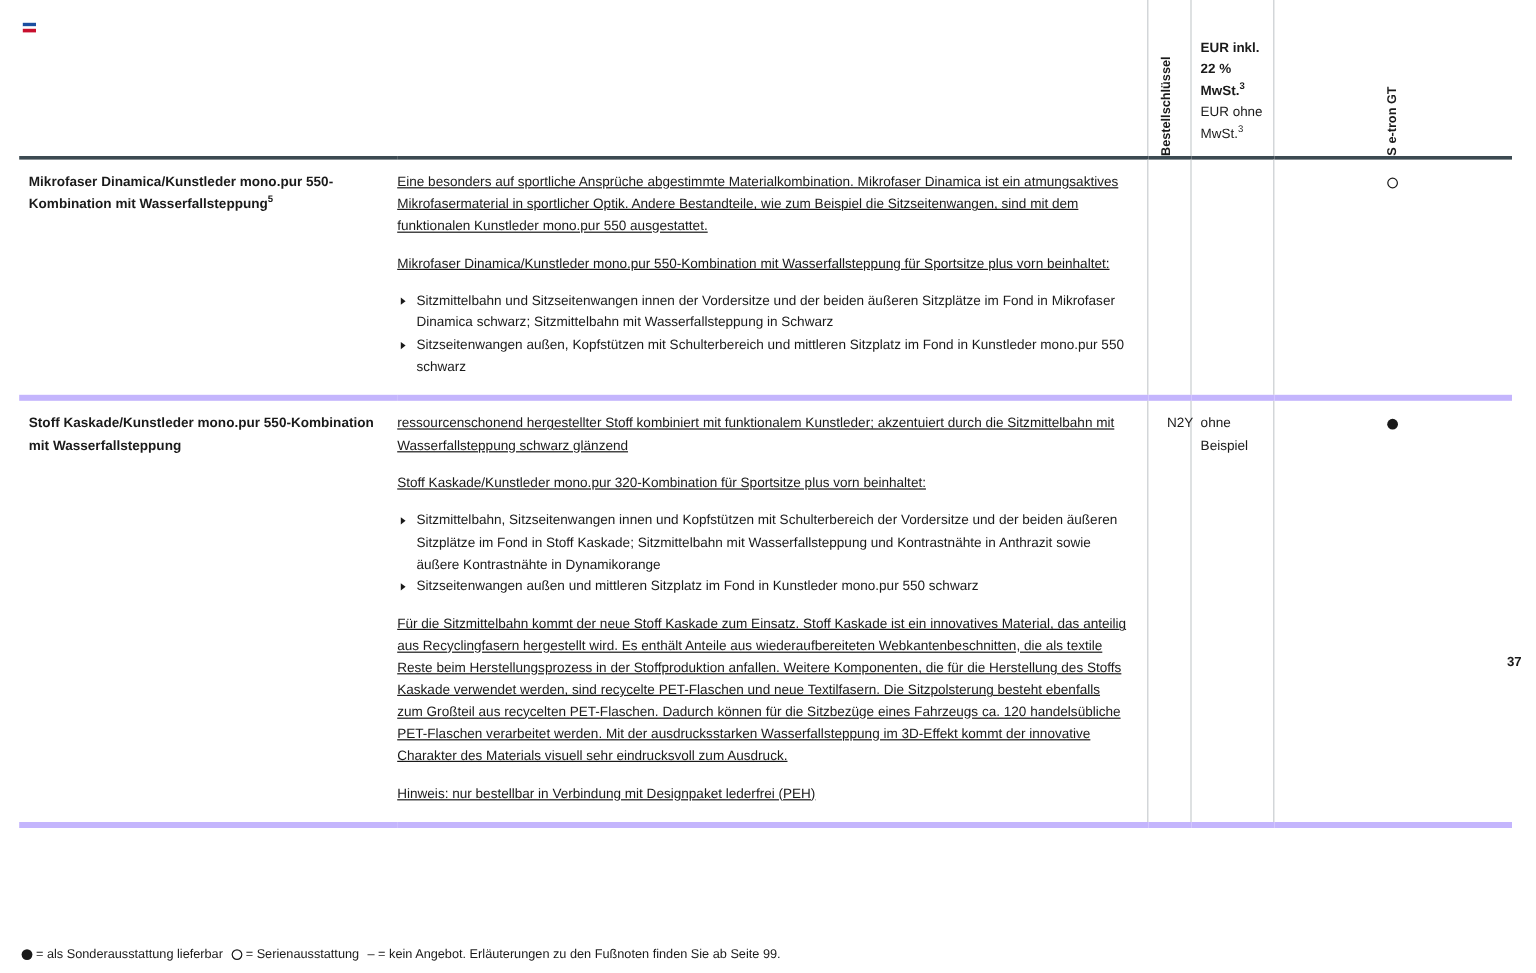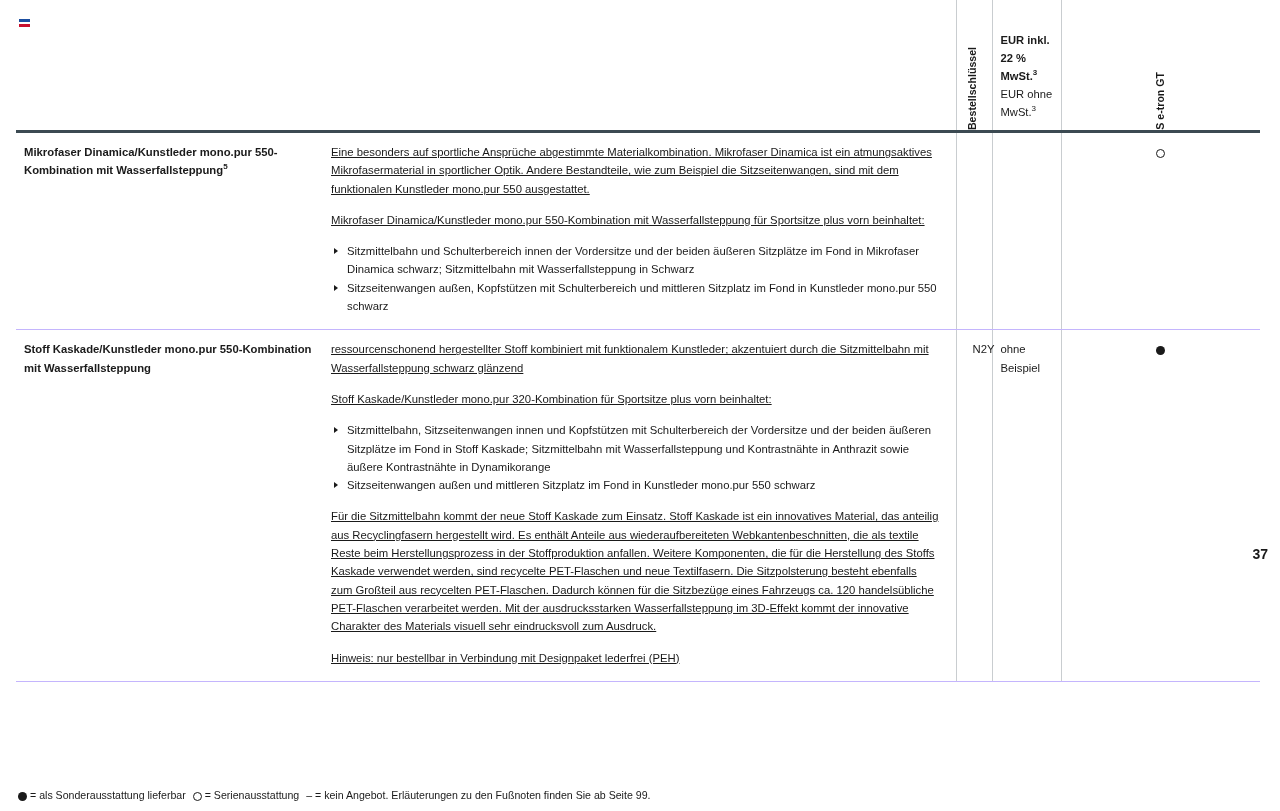--- a/index.html
+++ b/index.html
@@ -102,21 +102,21 @@
     display: block;
   }
   .price-head .light {
     display: block;
   }
   sup { font-size: 8px; vertical-align: super; line-height: 0; }
 
   
   tr.spec-row > td {
     vertical-align: top;
-    border-bottom: 1px solid #c4b5fd;
+    border-bottom: 5px solid #c4b5fd;
     padding: 10px 0 14px 0;
   }
   tr.spec-row > td.cell-name {
     padding-left: 8px;
     padding-right: 14px;
     font-weight: bold;
     line-height: 1.62;
   }
   tr.spec-row > td.cell-desc {
     padding-left: 0;
@@ -193,21 +193,21 @@
   .mark-wrap {
     display: block;
     padding-top: 3px;
   }
 
   
   .page-number {
     position: absolute;
     right: 12px;
     top: 546px;
-    font-size: 14px;
+    font-size: 11px;
     font-weight: bold;
     color: #1a1a1a;
   }
 
   
   .footer-legend {
     position: absolute;
     left: 8px;
     bottom: 10px;
     font-size: 10.6px;
@@ -263,21 +263,21 @@
       </tr>
     </thead>
     <tbody>
 
       <tr class="spec-row">
         <td class="cell-name"><span>Mikrofaser Dinamica/Kunstleder mono.pur 550-Kombination mit Wasserfallsteppung</span><sup>5</sup></td>
         <td class="cell-desc">
           <p class="para">Eine besonders auf sportliche Ansprüche abgestimmte Materialkombination. Mikrofaser Dinamica ist ein atmungsaktives Mikrofasermaterial in sportlicher Optik. Andere Bestandteile, wie zum Beispiel die Sitzseitenwangen, sind mit dem funktionalen Kunstleder mono.pur 550 ausgestattet.</p>
           <p class="para">Mikrofaser Dinamica/Kunstleder mono.pur 550-Kombination mit Wasserfallsteppung für Sportsitze plus vorn beinhaltet:</p>
           <ul class="bullets">
-            <li>Sitzmittelbahn und Schulterbereich innen der Vordersitze und der beiden äußeren Sitzplätze im Fond in Mikrofaser Dinamica schwarz; Sitzmittelbahn mit Wasserfallsteppung in Schwarz</li>
+            <li>Sitzmittelbahn und Sitzseitenwangen innen der Vordersitze und der beiden äußeren Sitzplätze im Fond in Mikrofaser Dinamica schwarz; Sitzmittelbahn mit Wasserfallsteppung in Schwarz</li>
             <li>Sitzseitenwangen außen, Kopfstützen mit Schulterbereich und mittleren Sitzplatz im Fond in Kunstleder mono.pur 550 schwarz</li>
           </ul>
         </td>
         <td class="cell-key"></td>
         <td class="cell-price"></td>
         <td class="cell-model">
           <span class="mark-wrap"><span class="mark open"></span></span>
         </td>
       </tr>
 

